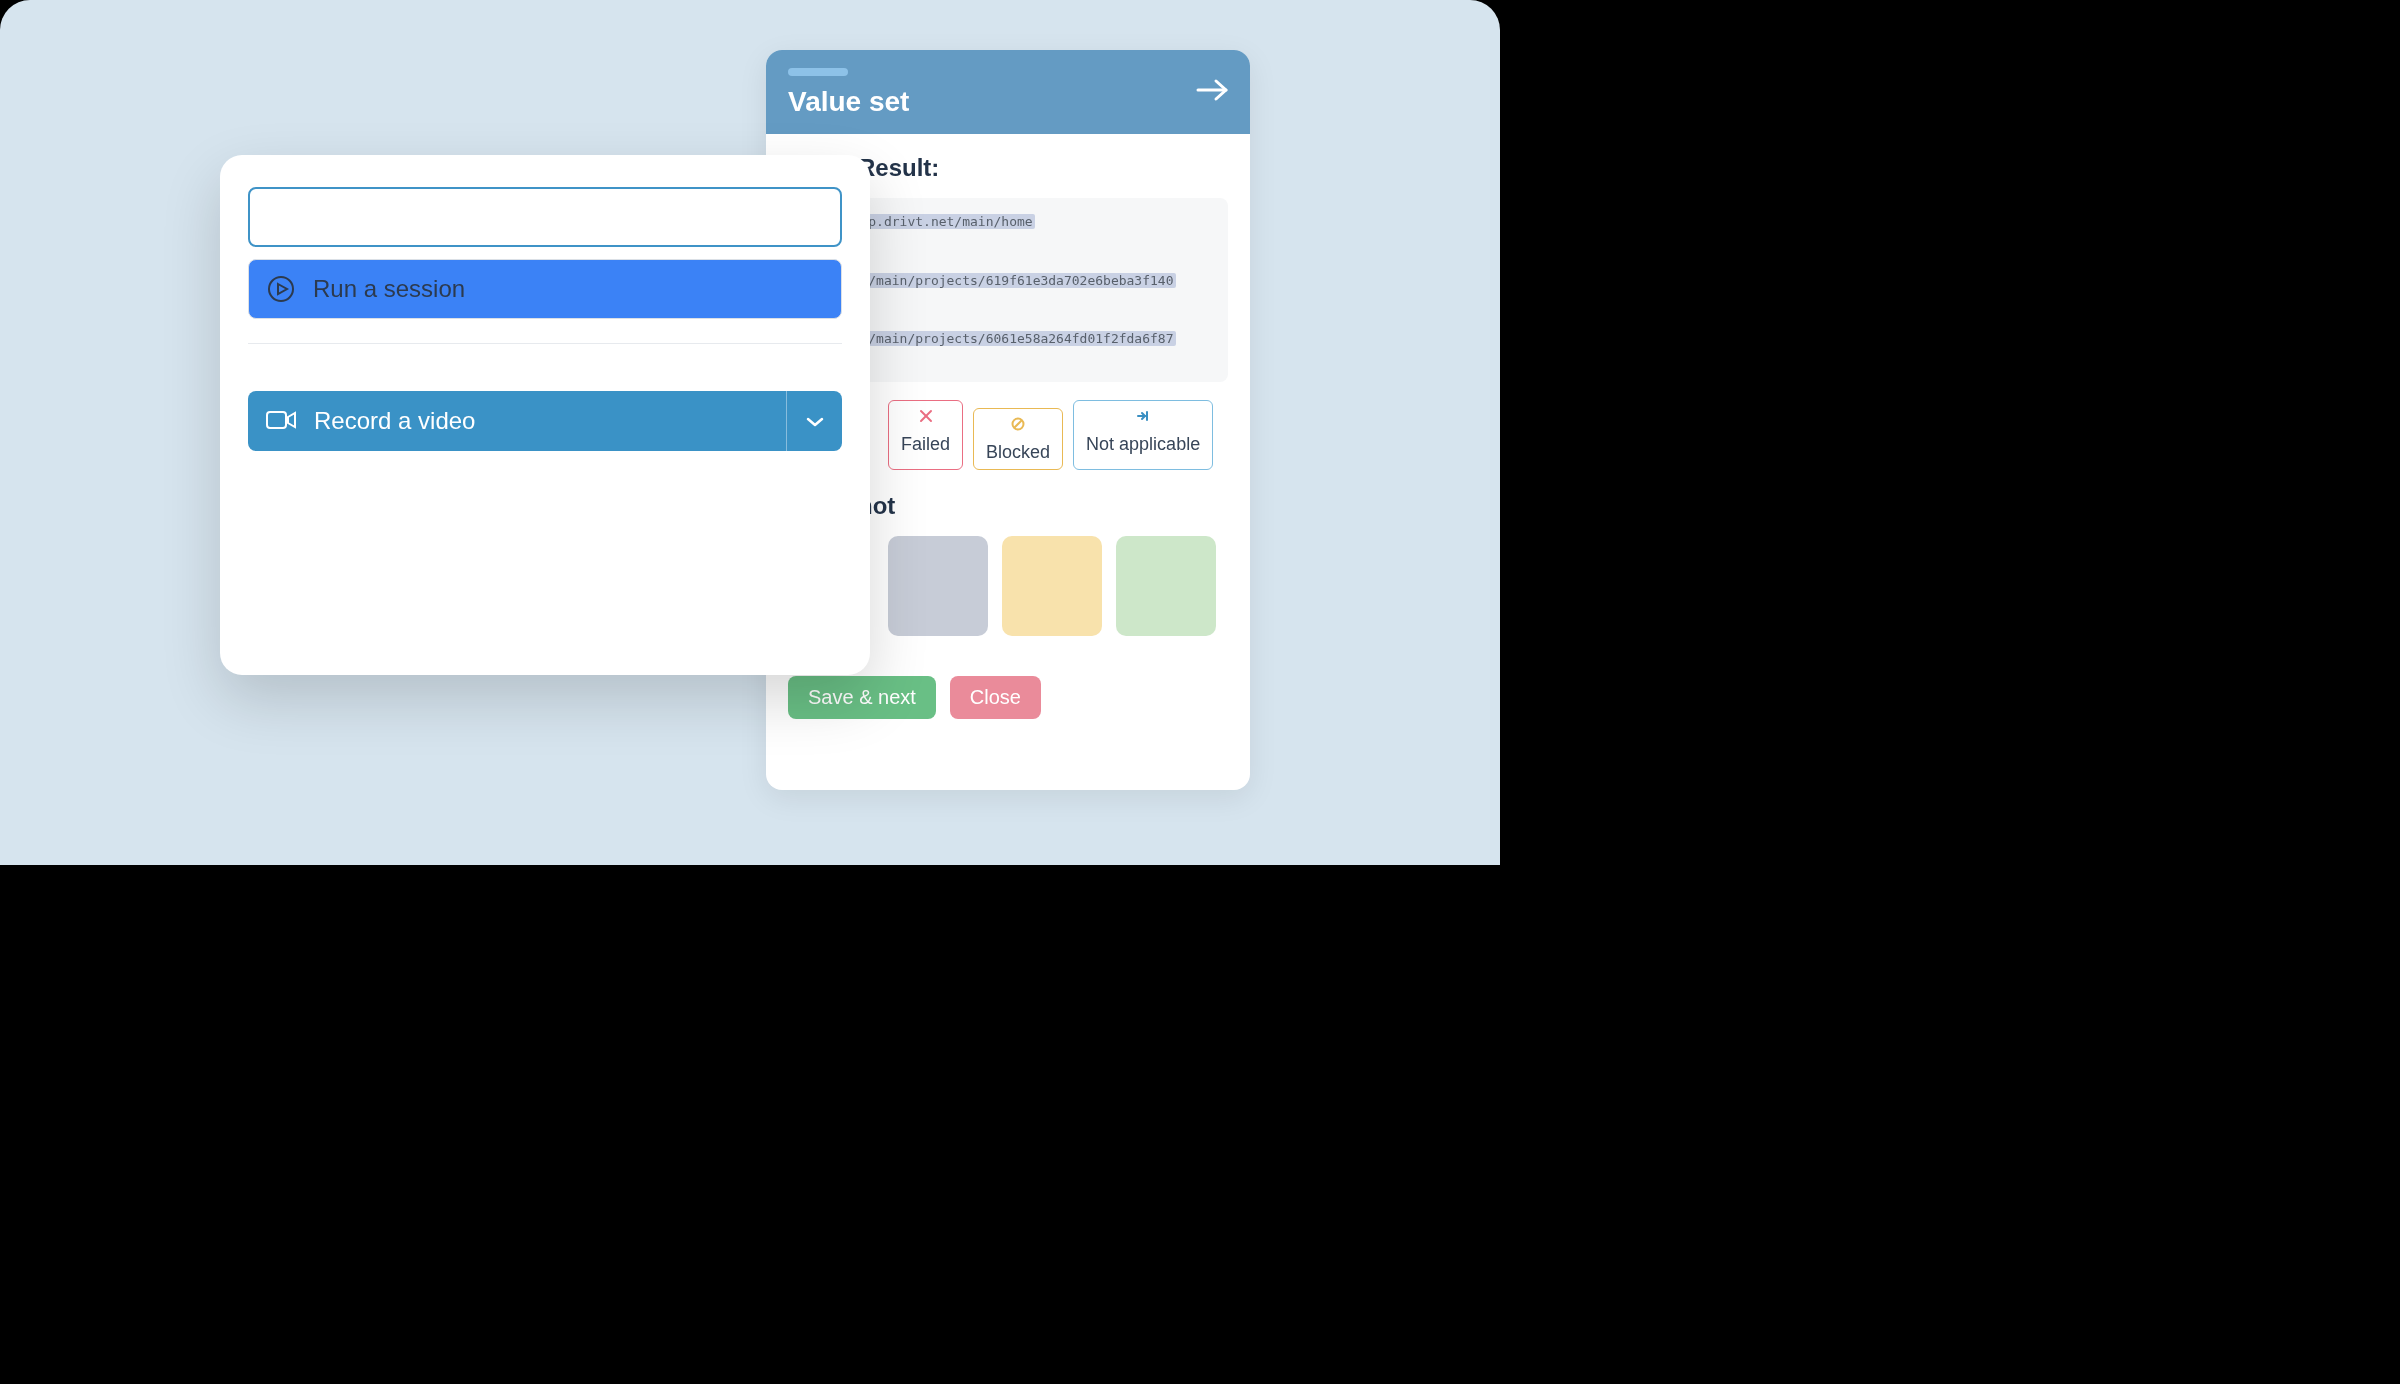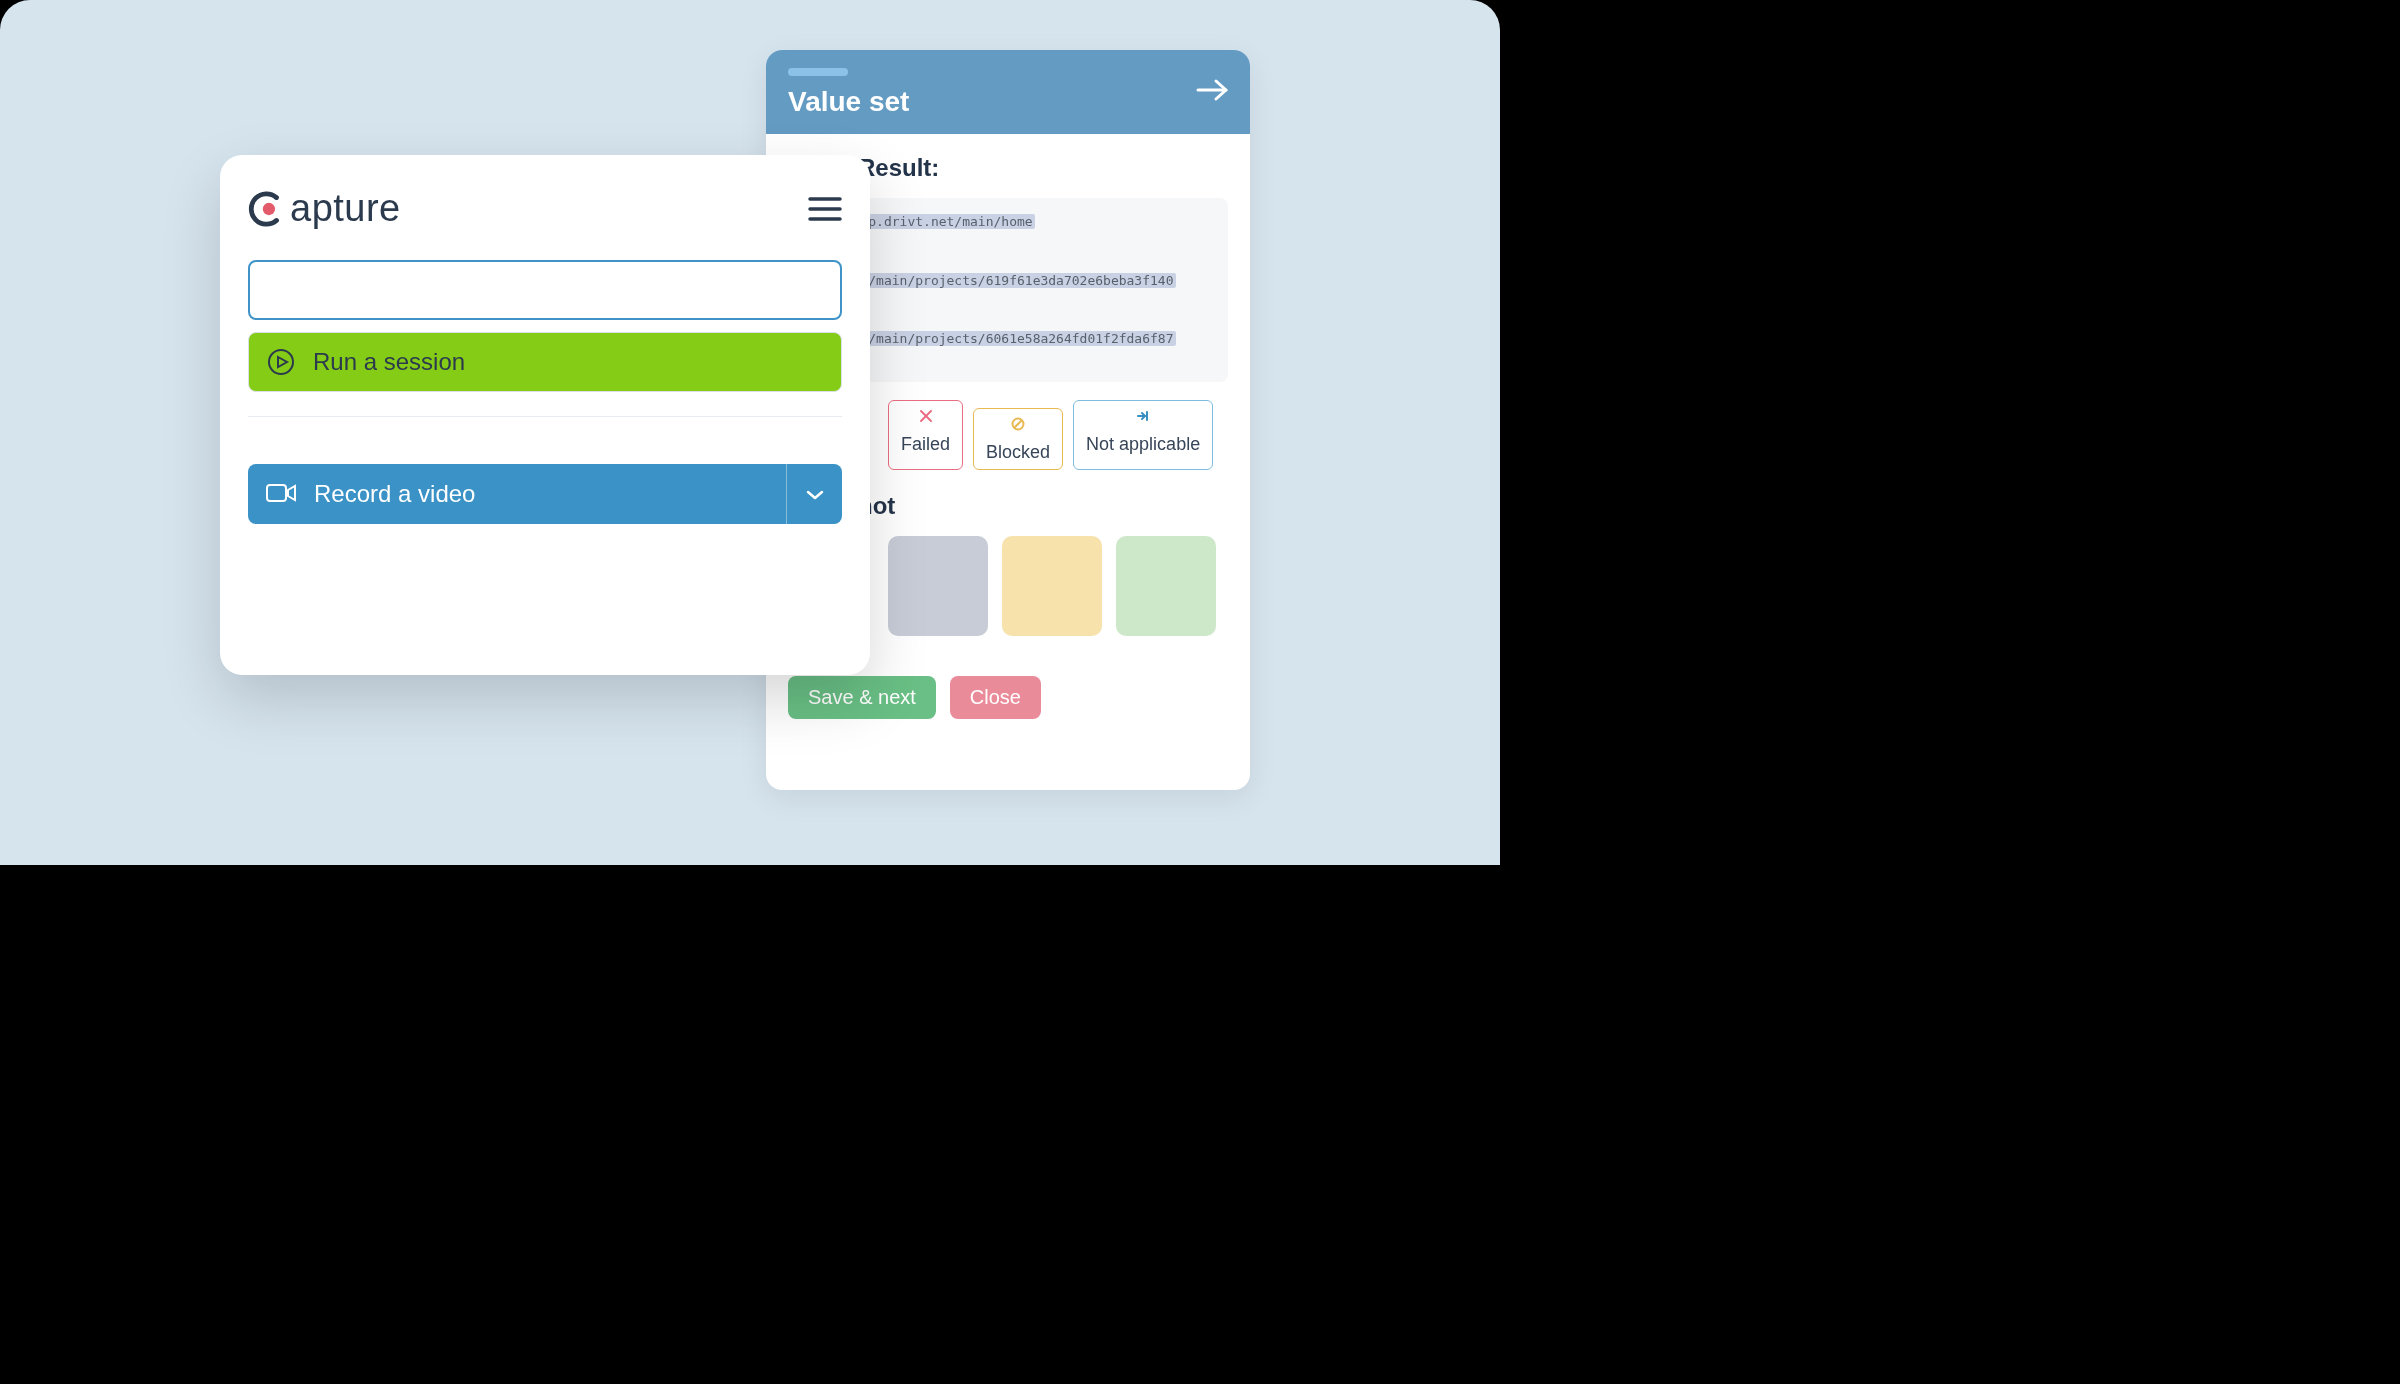--- a/index.html
+++ b/index.html
@@ -174,21 +174,21 @@
     color: #2c3a4e;
     outline: none;
     margin-bottom: 12px;
   }
 
   .action-btn {
     width: 100%;
     height: 60px;
     border: 1.5px solid #dbe0e6;
     border-radius: 8px;
-    background: #84cc16;
+    background: #3b82f6;
     display: flex;
     align-items: center;
     gap: 18px;
     padding: 0 18px;
     font-size: 24px;
     color: #2c3a4e;
     cursor: pointer;
   }
   .action-btn .icon { width: 28px; height: 28px; color: #2c3a4e; flex-shrink: 0; }
 
@@ -289,38 +289,20 @@
       </div>
 
       <div class="footer-row">
         <button class="btn save">Save &amp; next</button>
         <button class="btn close">Close</button>
       </div>
     </div>
   </div>
 
   <div class="front-card">
-    <div class="cap-header">
-      <div class="cap-logo">
-        <span class="logo-c">
-          <svg viewBox="0 0 40 40" fill="none">
-            <path d="M30 8 A16 16 0 1 0 30 32" stroke="#2c3a4e" stroke-width="5" stroke-linecap="round" fill="none"></path>
-            <circle cx="22" cy="20" r="6.5" fill="#e35a6a"></circle>
-          </svg>
-        </span>
-        <span>apture</span>
-      </div>
-      <div class="menu-icon">
-        <svg viewBox="0 0 34 26" stroke="#2c3a4e" stroke-width="3.5" stroke-linecap="round">
-          <line x1="2" y1="3" x2="32" y2="3"></line>
-          <line x1="2" y1="13" x2="32" y2="13"></line>
-          <line x1="2" y1="23" x2="32" y2="23"></line>
-        </svg>
-      </div>
-    </div>
 
     <input class="input-box" type="text" value="" style="">
 
     <div class="action-btn">
       <span class="icon">
         <svg viewBox="0 0 28 28" fill="none" stroke="currentColor" stroke-width="2">
           <circle cx="14" cy="14" r="12"></circle>
           <polygon points="11,9 20,14 11,19" fill="none"></polygon>
         </svg>
       </span>

